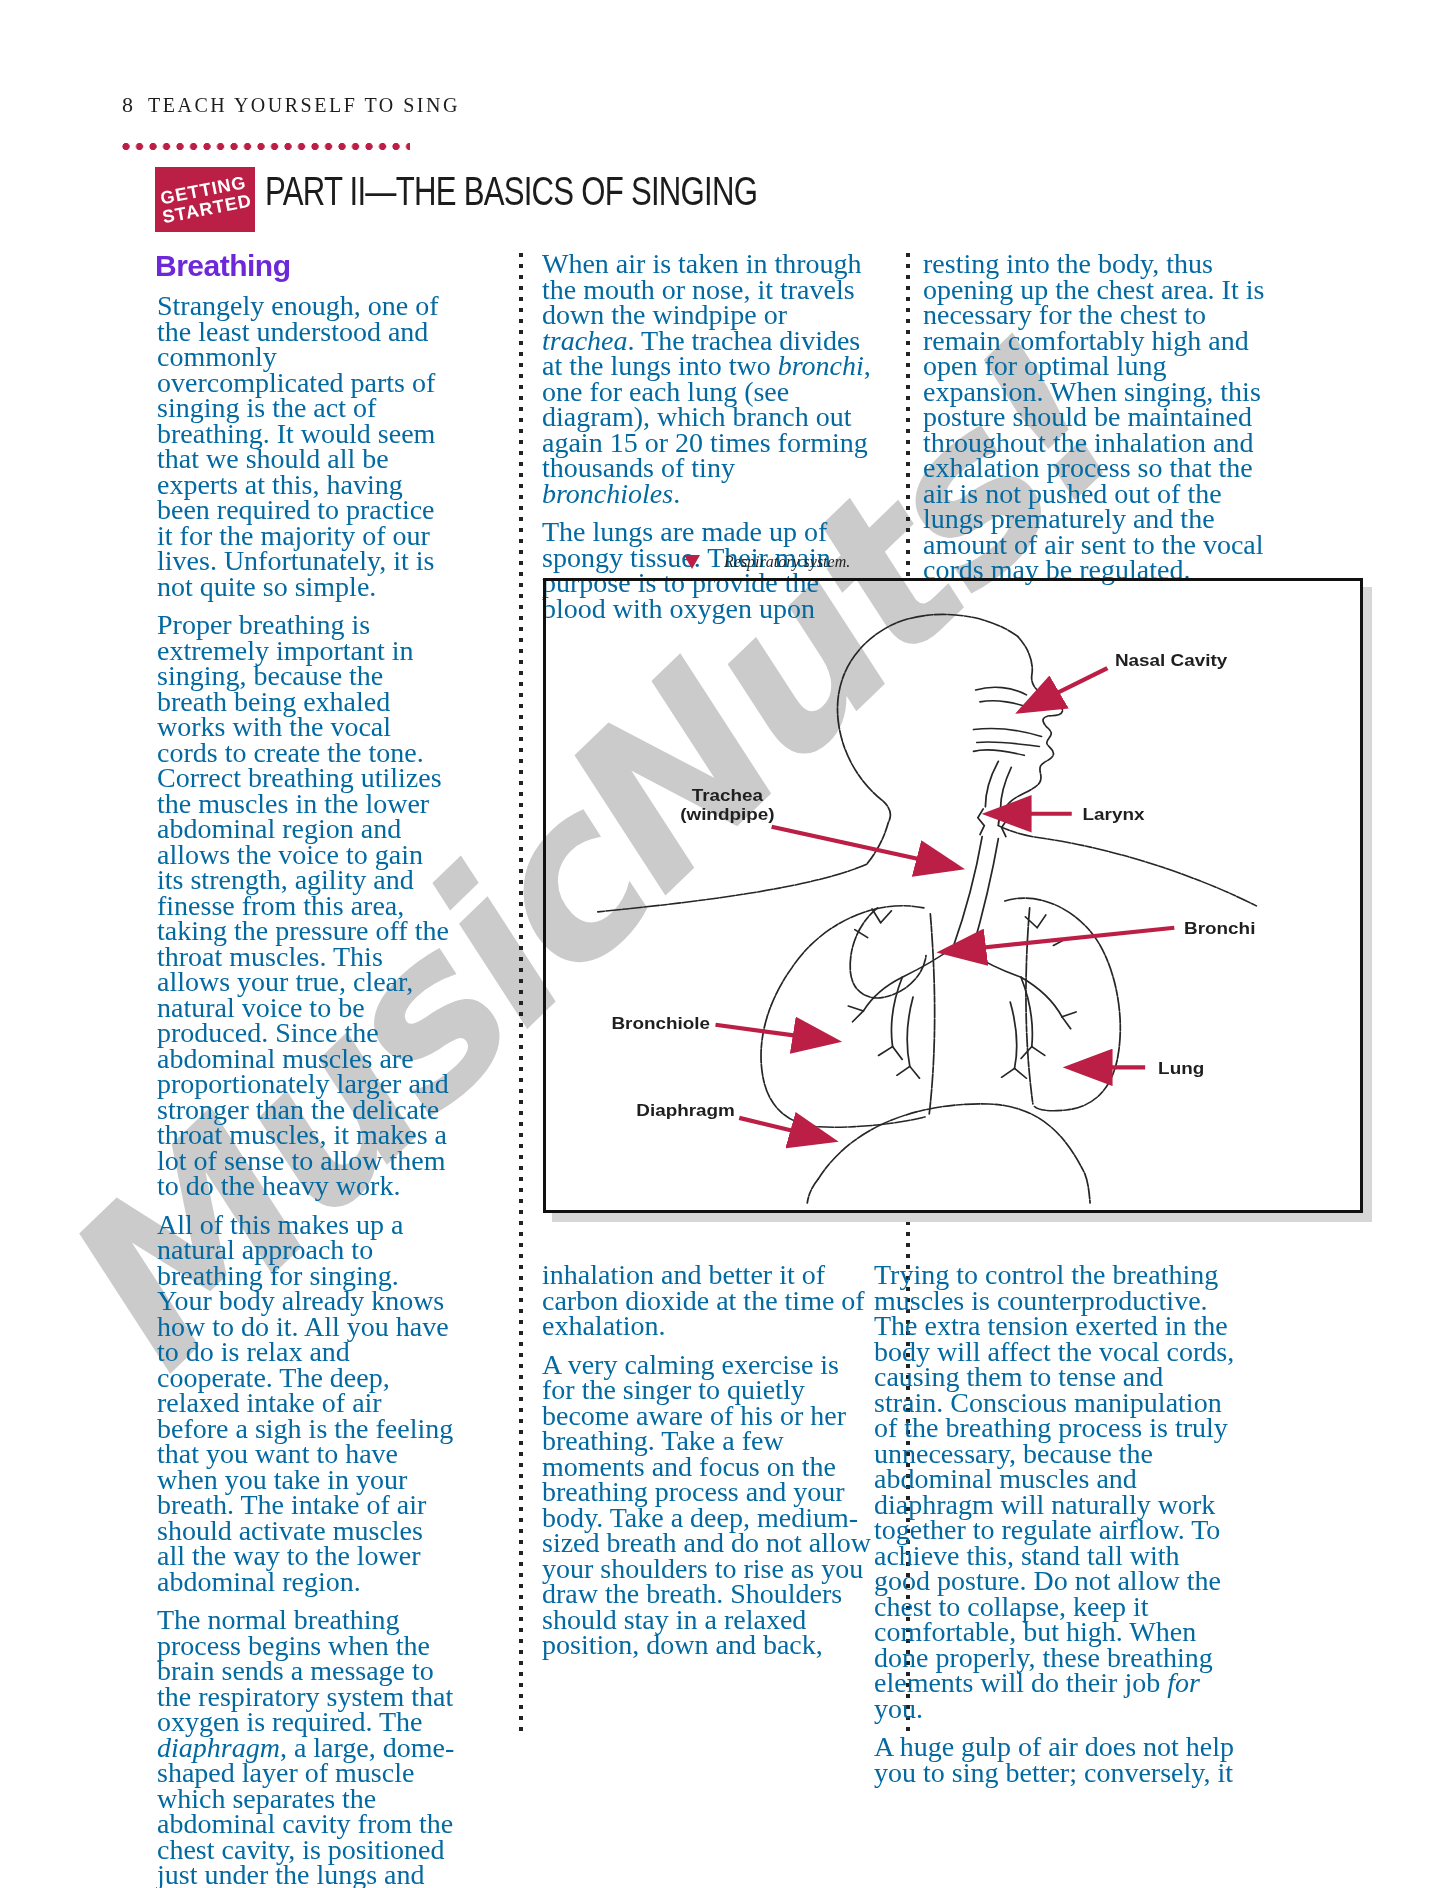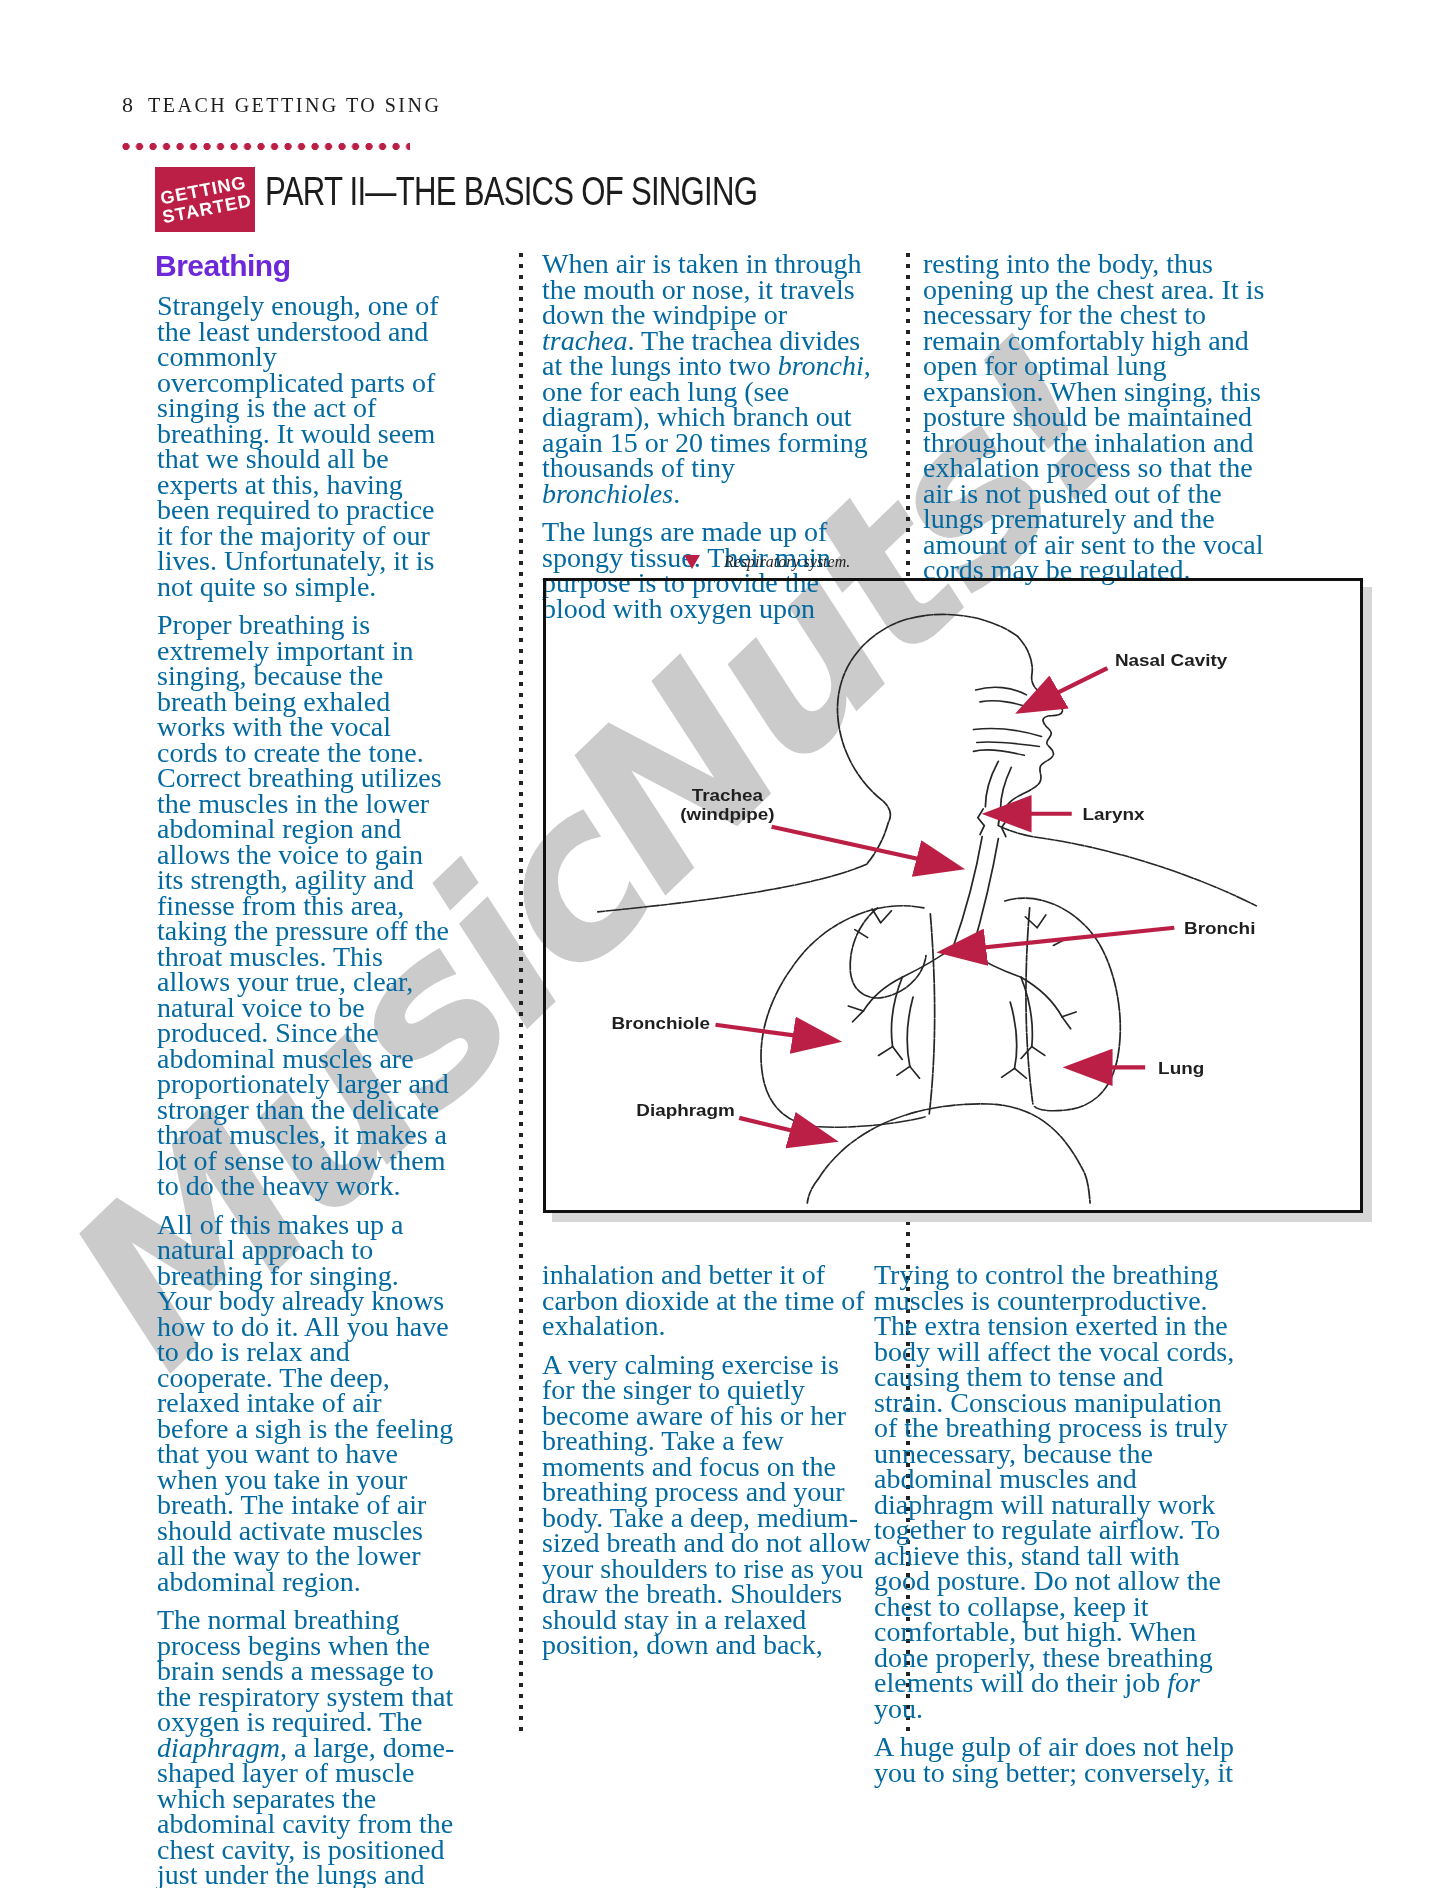--- a/index.html
+++ b/index.html
@@ -94,21 +94,21 @@
 <body>
 
 <div class="page">
 
   <div class="watermark">MusicNuts!</div>
 
   <div class="layer">
 
     <div class="running-head">
       <span class="pnum">8</span>
-      <span class="btitle">TEACH GETTING TO SING</span>
+      <span class="btitle">TEACH YOURSELF TO SING</span>
     </div>
     <div class="dot-row"></div>
 
     <div class="badge">
       <div class="badge-inner">
         <div>GETTING</div>
         <div>STARTED</div>
       </div>
     </div>
     <div class="part-title">PART II—THE BASICS OF SINGING</div>

